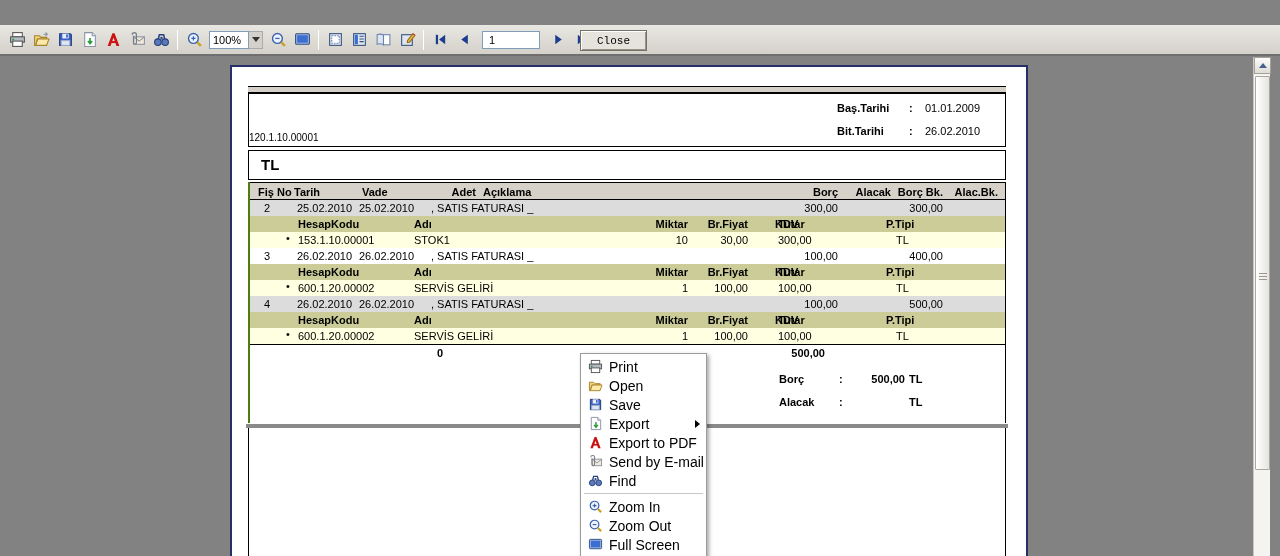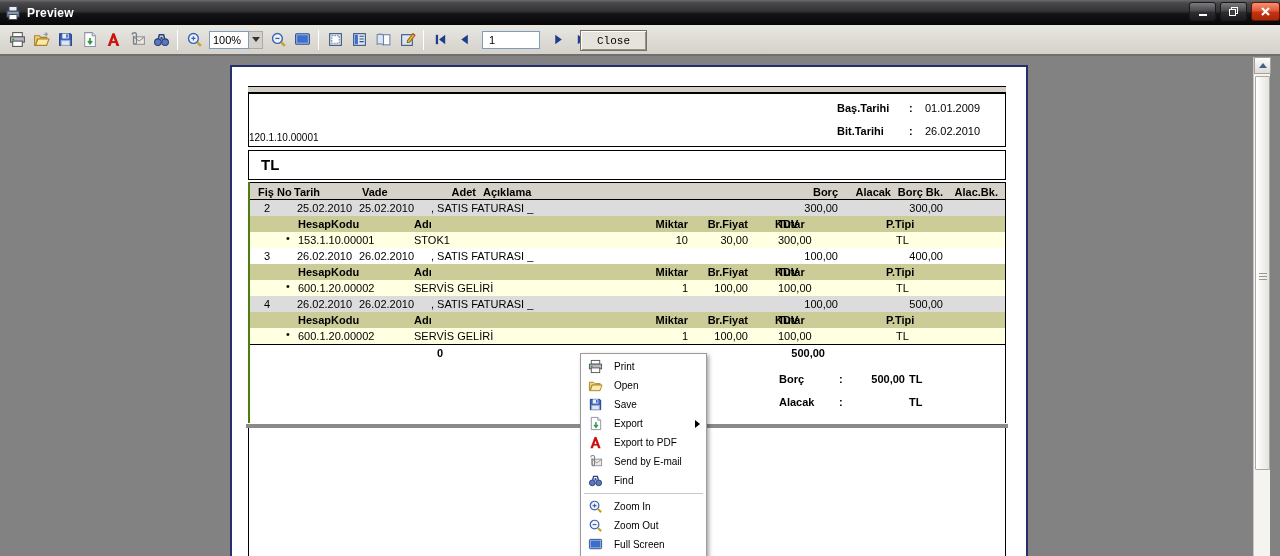--- a/index.html
+++ b/index.html
@@ -93,58 +93,30 @@
   .up-arrow{width:0;height:0;border-left:4px solid transparent;border-right:4px solid transparent;border-bottom:5px solid #44618e}
   .sb-thumb{position:absolute;left:1px;top:19px;width:15px;height:394px;
     background:linear-gradient(90deg,#ffffff,#e6e4df);border:1px solid #aaa8a0;border-radius:1px}
   .grip{position:absolute;left:3px;top:50%;width:8px;height:8px;
     background:repeating-linear-gradient(#9a978f 0 1px,transparent 1px 3px)}
   
   .ctx-menu{position:absolute;left:580px;top:353px;width:127px;height:212px;background:#fff;
     border:1px solid #9b9b9b;box-shadow:2px 2px 4px rgba(0,0,0,.35);padding-top:3px}
   .mi{position:relative;height:19px;display:flex;align-items:center;padding-left:5px}
   .mi-ic{width:18px;display:inline-flex;justify-content:center}
-  .mi-label{font-size:10px;margin-left:10px;white-space:nowrap}
+  .mi-label{font-size:14px;margin-left:5px;white-space:nowrap}
   .mi-sep{height:1px;background:#c8c8c8;margin:3px 3px}
   .submenu-arrow{position:absolute;right:6px;width:0;height:0;
     border-top:4px solid transparent;border-bottom:4px solid transparent;border-left:5px solid #000}
 </style>
 </head>
 <body>
 
 <div id="screen">
 
-  <div class="titlebar">
-    <span class="app-icon">
-      <svg width="16" height="16" viewBox="0 0 16 16">
-          <rect x="2" y="6" width="12" height="6" fill="#8b97ad" stroke="#3e4a60"></rect>
-          <rect x="4" y="1.5" width="8" height="4.5" fill="#e9edf4" stroke="#3e4a60"></rect>
-          <rect x="4" y="9.5" width="8" height="5" fill="#fff" stroke="#3e4a60"></rect>
-        </svg>
-    </span>
-    <span class="title">Preview</span>
-    <div class="winbtns">
-      <div class="wbtn">
-        <svg width="10" height="10" viewBox="0 0 10 10">
-            <rect x="1" y="7" width="8" height="2" fill="#fff"></rect>
-          </svg>
-      </div>
-      <div class="wbtn">
-        <svg width="11" height="11" viewBox="0 0 11 11">
-            <rect x="3.5" y="1.5" width="6" height="6" fill="none" stroke="#fff"></rect>
-            <rect x="1.5" y="3.5" width="6" height="6" fill="#3c3c40" stroke="#fff"></rect>
-          </svg>
-      </div>
-      <div class="wbtn close">
-        <svg width="11" height="11" viewBox="0 0 11 11">
-            <path d="M2 2 L9 9 M9 2 L2 9" stroke="#fff" stroke-width="2.2"></path>
-          </svg>
-      </div>
-    </div>
-  </div>
 
   <div class="toolbar">
     <div class="tbtn">
       <svg width="17" height="17" viewBox="0 0 16 16">
           <rect x="3.5" y="1.5" width="9" height="4" fill="#fff" stroke="#555"></rect>
           <rect x="1.5" y="5.5" width="13" height="5" fill="#b6bac4" stroke="#555"></rect>
           <rect x="3.5" y="9.5" width="9" height="5" fill="#fff" stroke="#555"></rect>
           <circle cx="4" cy="8" r="1" fill="#2f9e3f"></circle>
         </svg>
     </div>

